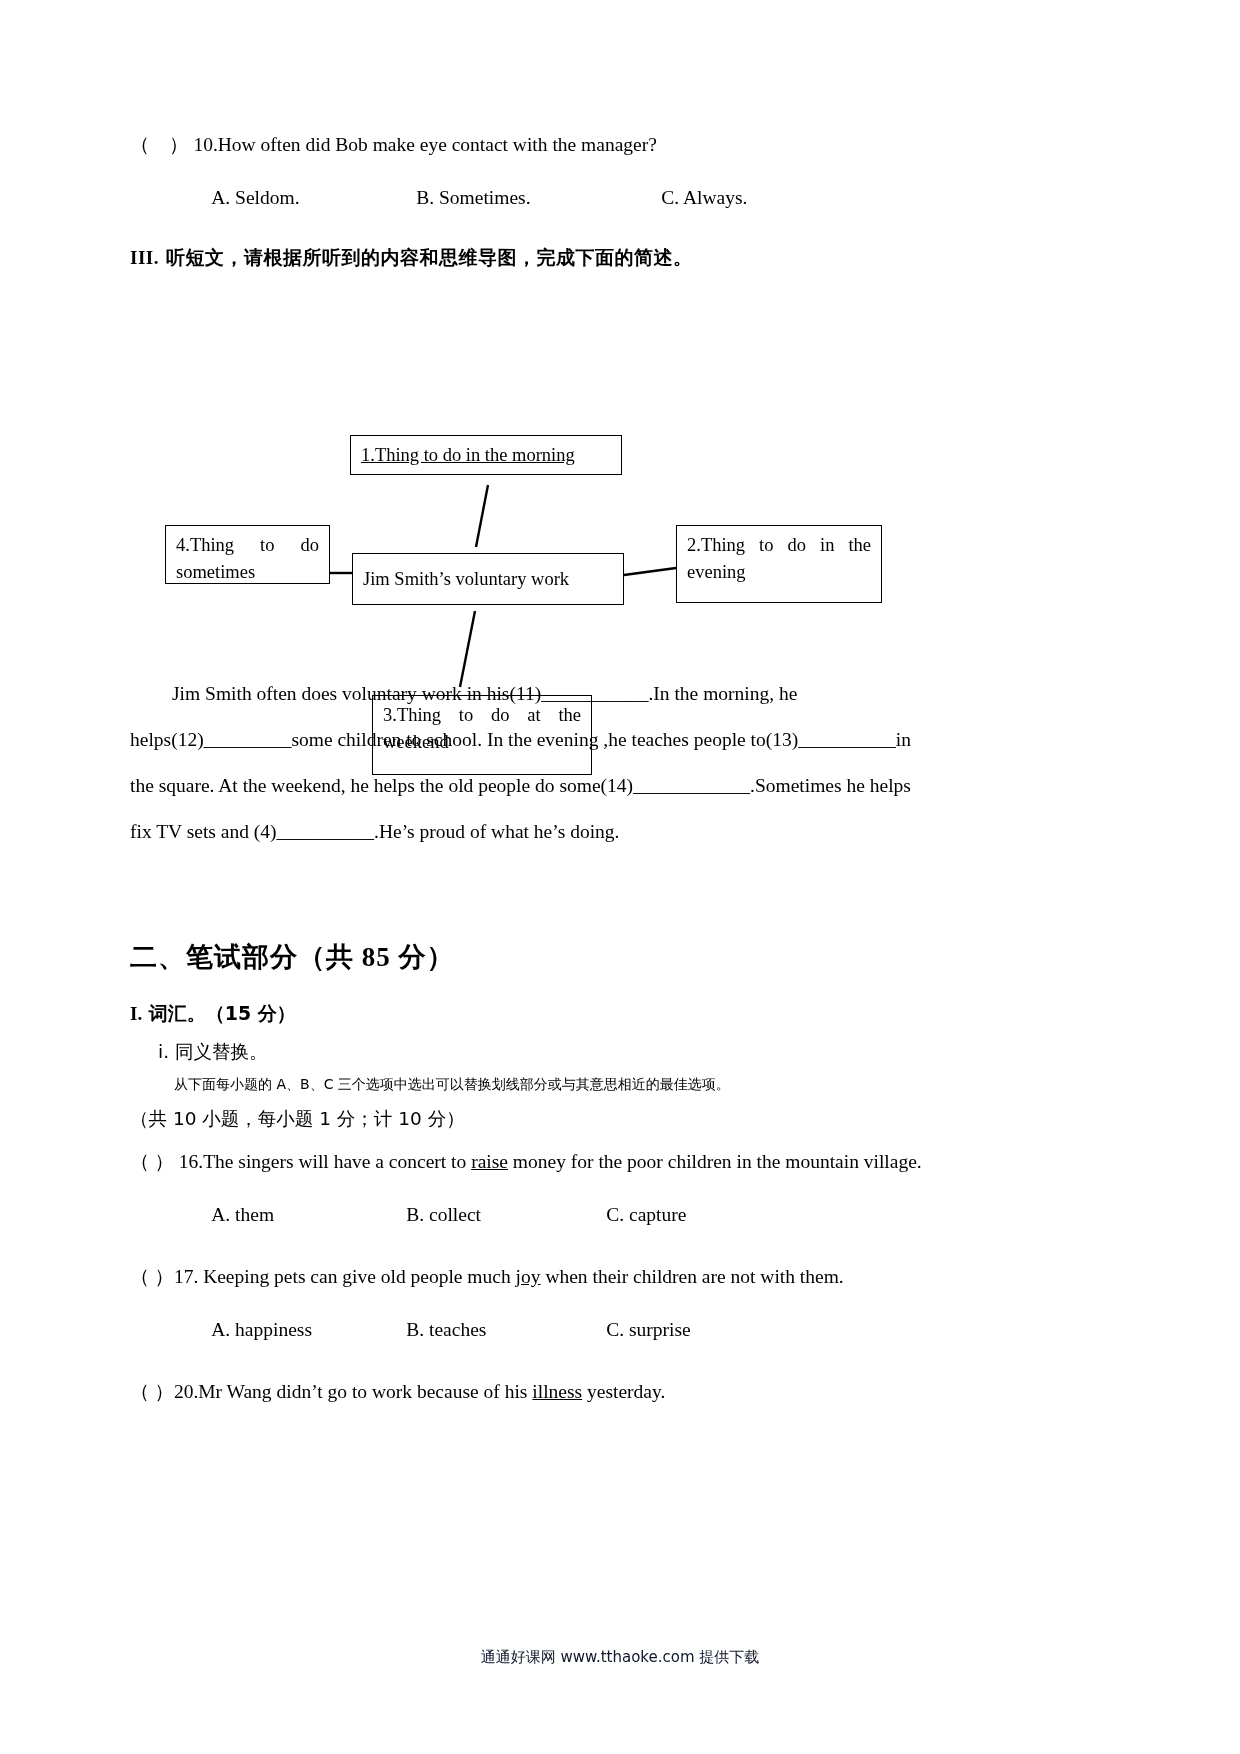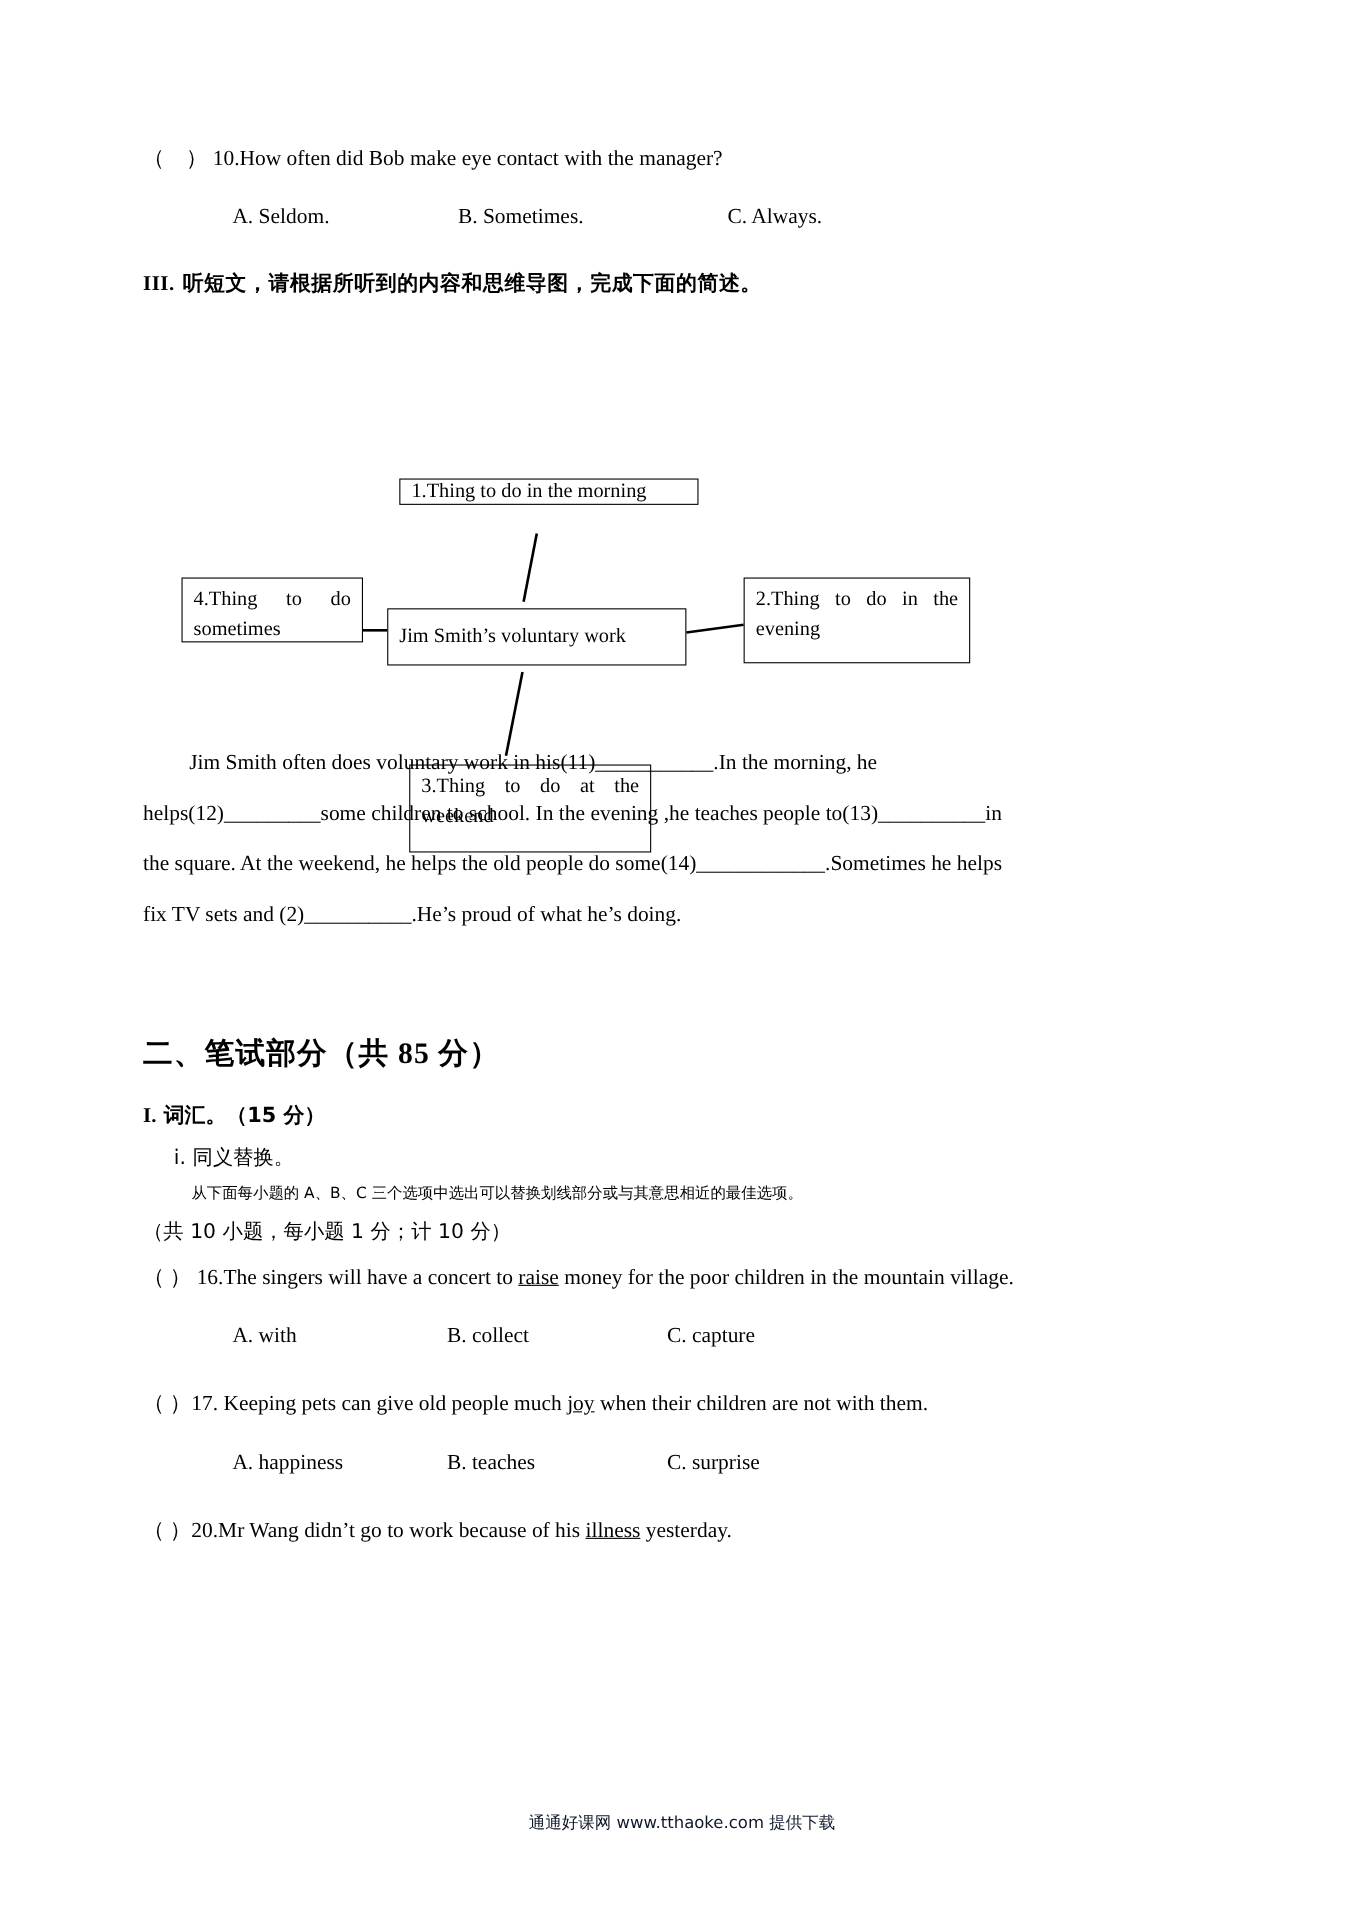--- a/index.html
+++ b/index.html
@@ -74,23 +74,23 @@
     text-align: left;
     text-align-last: left;
   }
   #mm-center {
     left: 222px; top: 268px;
     width: 272px; height: 52px;
     display: flex; align-items: center;
     text-align: left; text-align-last: left;
   }
   #mm-1 {
-    left: 233px; top: 150px;
-    width: 272px; height: 24px;
-    display: flex; align-items: center;
+    left: 220px; top: 150px;
+    width: 272px; height: 40px;
+    display: flex; align-items: center; text-decoration: underline;
   }
   #mm-2 {
     left: 546px; top: 240px;
     width: 206px; height: 78px;
   }
   #mm-3 {
     left: 242px; top: 410px;
     width: 220px; height: 80px;
   }
   #mm-4 {
@@ -188,39 +188,39 @@
       <div class="mm-box single" id="mm-1">1.Thing to do in the morning</div>
       <div class="mm-box" id="mm-2">2.Thing to do in the evening</div>
       <div class="mm-box" id="mm-3">3.Thing to do at the weekend</div>
       <div class="mm-box" id="mm-4">4.Thing to do sometimes</div>
     </div>
 
     <div class="para">
       <span class="indent"></span><span>Jim   Smith   often   does   voluntary   work   in   his(11)___________.In   the   morning,   he</span><br>
       <span>helps(12)_________some children to school. In the evening ,he teaches people to(13)__________in</span><br>
       <span>the square. At the weekend, he helps the old people do some(14)____________.Sometimes he helps</span><br>
-      <span>fix TV sets and (2)__________.He’s proud of what he’s doing.</span>
+      <span>fix TV sets and (4)__________.He’s proud of what he’s doing.</span>
     </div>
 
     <div class="big-title">二、笔试部分（共 85 分）</div>
 
     <div class="sub-cn">
       <span class="rn">I.</span>
       <span>词汇。（15 分）</span>
     </div>
 
     <div class="plain-cn">i. 同义替换。</div>
     <div class="plain-cn2">从下面每小题的 A、B、C 三个选项中选出可以替换划线部分或与其意思相近的最佳选项。</div>
     <div class="plain-cn3">（共 10 小题，每小题 1 分；计 10 分）</div>
 
     <div class="q-line" style="white-space:normal">
       <span>（    ） 16.The singers will have a concert to </span><u>raise</u><span> money for the poor children in the mountain village.</span>
     </div>
     <div class="opts">
-      <span class="opt" style="width:195px">A. with</span><span class="opt" style="width:200px">B. collect</span><span class="opt">C. capture</span>
+      <span class="opt" style="width:195px">A. them</span><span class="opt" style="width:200px">B. collect</span><span class="opt">C. capture</span>
     </div>
 
     <div class="q-line" style="white-space:normal">
       <span>（    ）17. Keeping pets can give old people much </span><u>joy</u><span> when their children are not with them.</span>
     </div>
     <div class="opts">
       <span class="opt" style="width:195px">A. happiness</span><span class="opt" style="width:200px">B. teaches</span><span class="opt">C. surprise</span>
     </div>
 
     <div class="q-line" style="white-space:normal">

